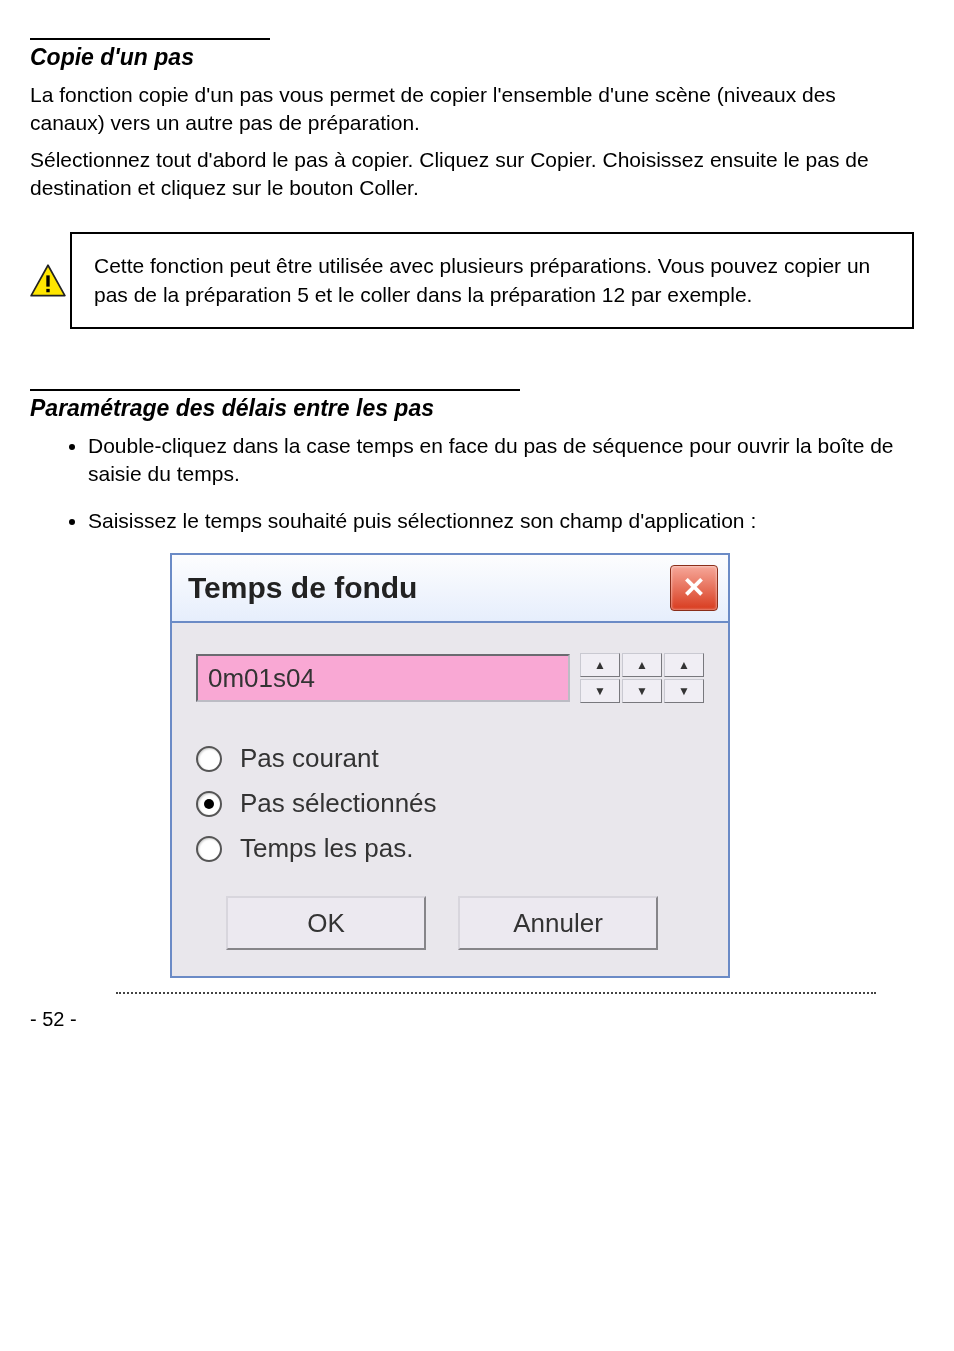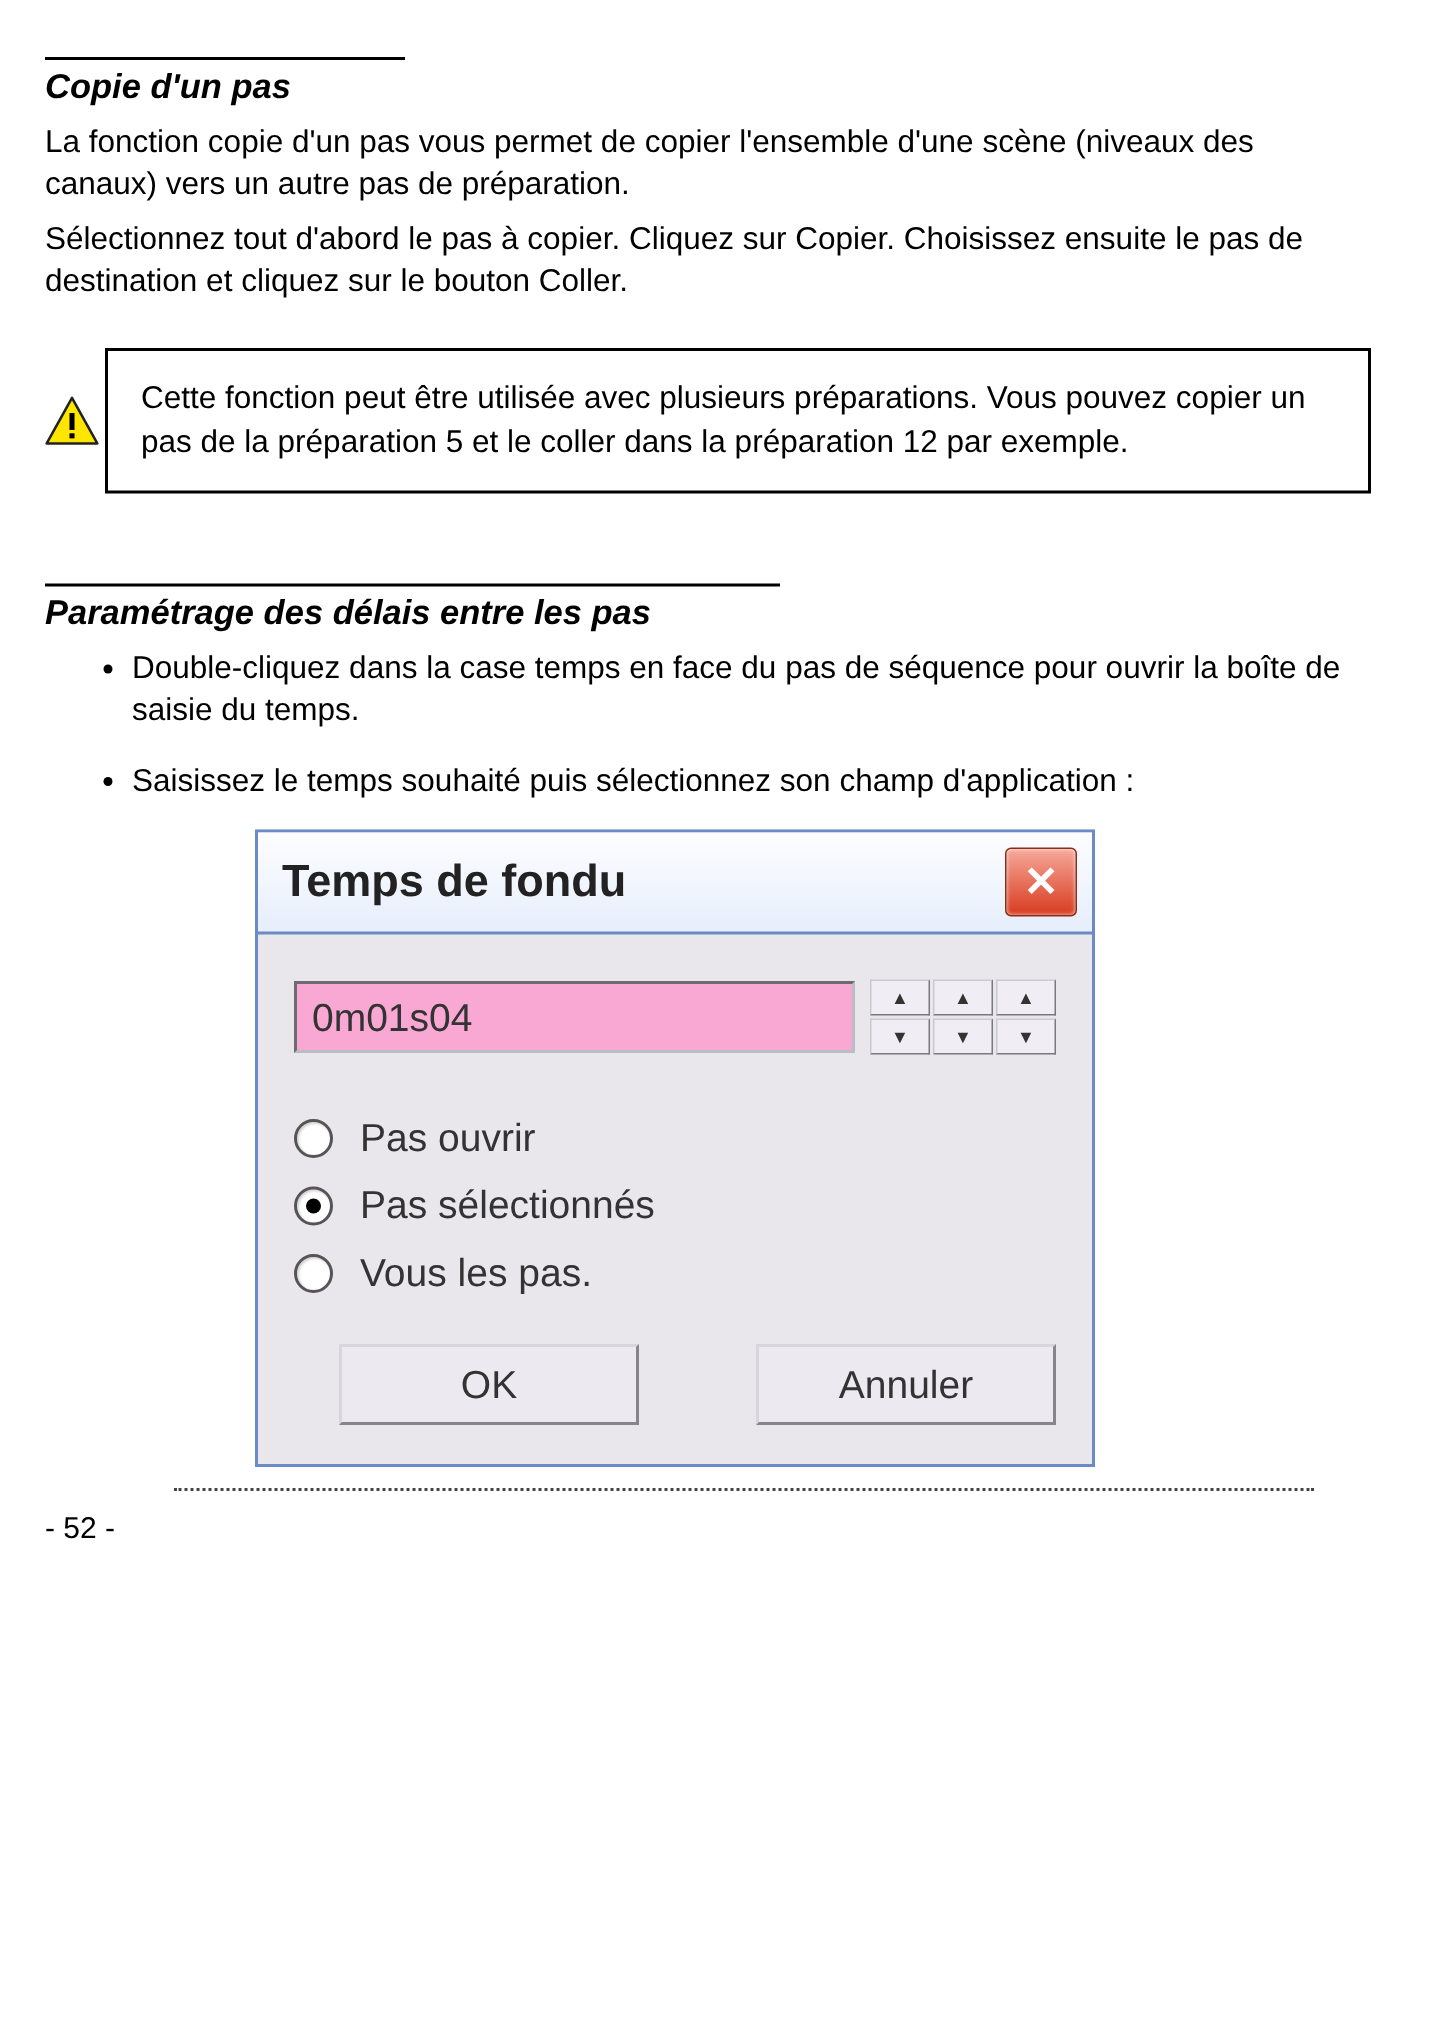--- a/index.html
+++ b/index.html
@@ -170,21 +170,21 @@
   }
   .radio-dot {
     width: 10px;
     height: 10px;
     background: #000;
     border-radius: 50%;
   }
   .btn-row {
     display: flex;
     gap: 32px;
-    justify-content: space-between;
+    justify-content: flex-start;
     padding-left: 30px;
   }
   .dlg-btn {
     min-width: 200px;
     height: 54px;
     font-size: 26px;
     border: 2px outset #d8d6dd;
     background: #ece9f0;
     cursor: pointer;
     color: #333;
@@ -249,31 +249,31 @@
             <div class="spin">▲</div>
             <div class="spin">▼</div>
             <div class="spin">▼</div>
             <div class="spin">▼</div>
           </div>
         </div>
 
         <div class="radios">
           <label class="radio-row">
             <span class="radio-circle"></span>
-            <span>Pas ouvrir</span>
+            <span>Pas courant</span>
           </label>
           <label class="radio-row">
             <span class="radio-circle">
                 <span class="radio-dot"></span>
               </span>
             <span>Pas sélectionnés</span>
           </label>
           <label class="radio-row">
             <span class="radio-circle"></span>
-            <span>Vous les pas.</span>
+            <span>Temps les pas.</span>
           </label>
         </div>
 
         <div class="btn-row">
           <button class="dlg-btn">OK</button>
           <button class="dlg-btn">Annuler</button>
         </div>
       </div>
     </div>
   </div>

